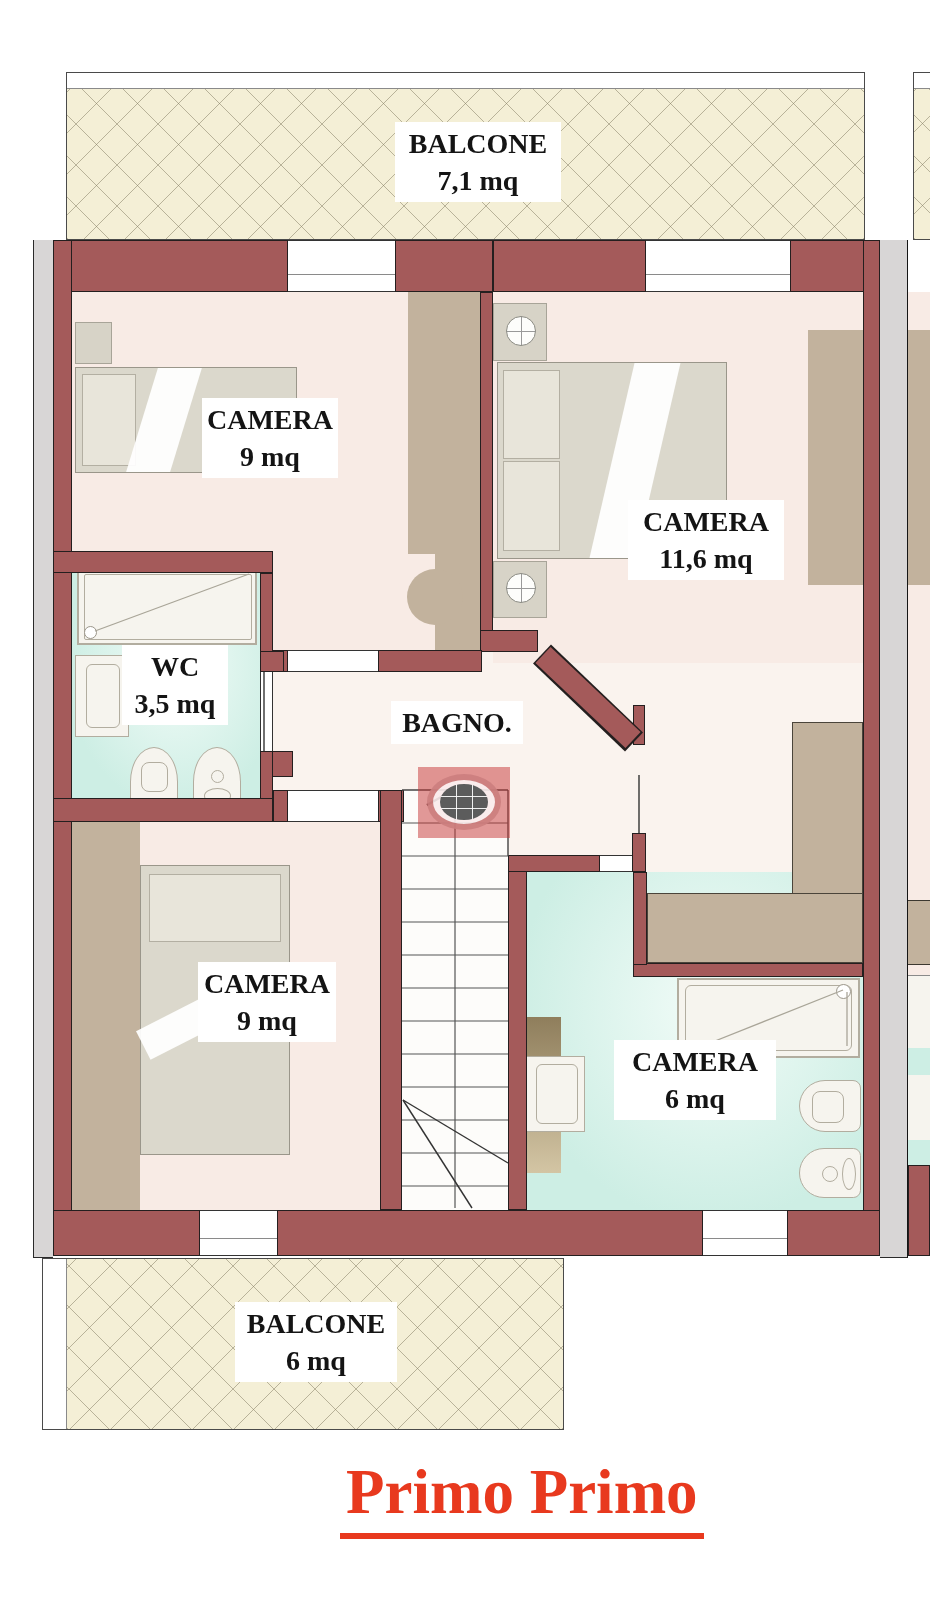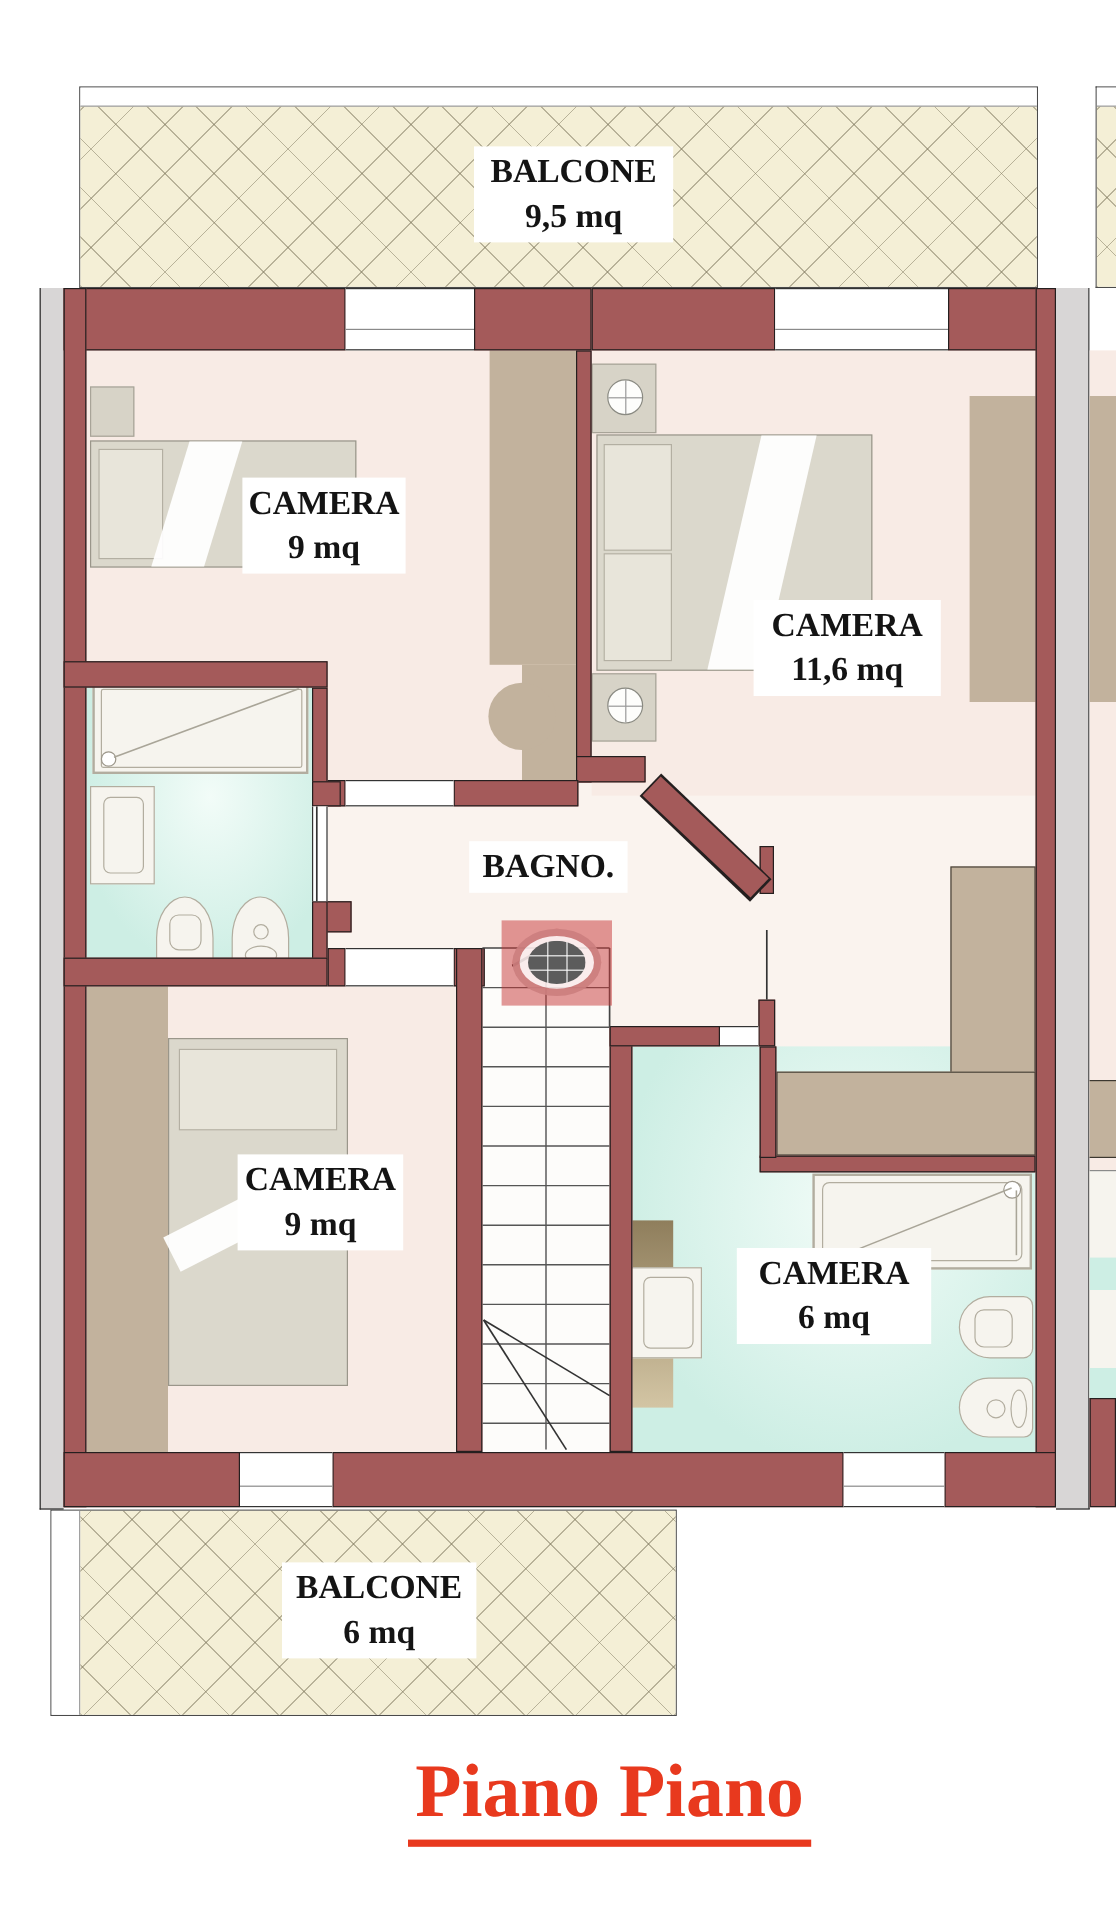--- a/index.html
+++ b/index.html
@@ -231,41 +231,45 @@
     <line x1="639" y1="775" x2="639" y2="833" stroke="#333" stroke-width="1.4"></line>
   </svg>
 
   <div class="logo">
     <div class="e1"></div>
       <div class="e2"></div>
   </div>
 
   <div class="lbl" style="left:395px;top:122px;width:158px;">
     <div>BALCONE</div>
-    <div>9,5 mq</div>
+    <div>7,1 mq</div>
   </div>
   <div class="lbl" style="left:202px;top:398px;width:128px;">
     <div>CAMERA</div>
     <div>9 mq</div>
   </div>
   <div class="lbl" style="left:628px;top:500px;width:148px;">
     <div>CAMERA</div>
     <div>11,6 mq</div>
+  </div>
+  <div class="lbl" style="left:122px;top:645px;width:98px;">
+    <div>WC</div>
+    <div>3,5 mq</div>
   </div>
   <div class="lbl" style="left:391px;top:701px;width:124px;">
     <div>BAGNO.</div>
   </div>
   <div class="lbl" style="left:198px;top:962px;width:130px;">
     <div>CAMERA</div>
     <div>9 mq</div>
   </div>
   <div class="lbl" style="left:614px;top:1040px;width:154px;">
     <div>CAMERA</div>
     <div>6 mq</div>
   </div>
   <div class="lbl" style="left:235px;top:1302px;width:154px;">
     <div>BALCONE</div>
     <div>6 mq</div>
   </div>
 
-  <div class="title">Piano Piano</div>
+  <div class="title">Primo Primo</div>
 
 </div>
 
 </body></html>

